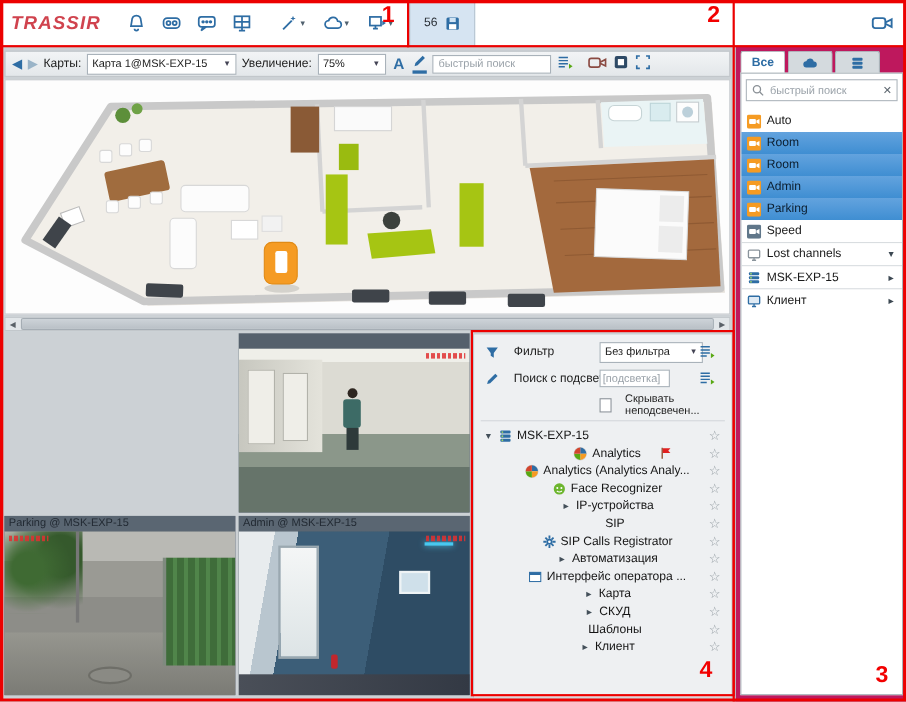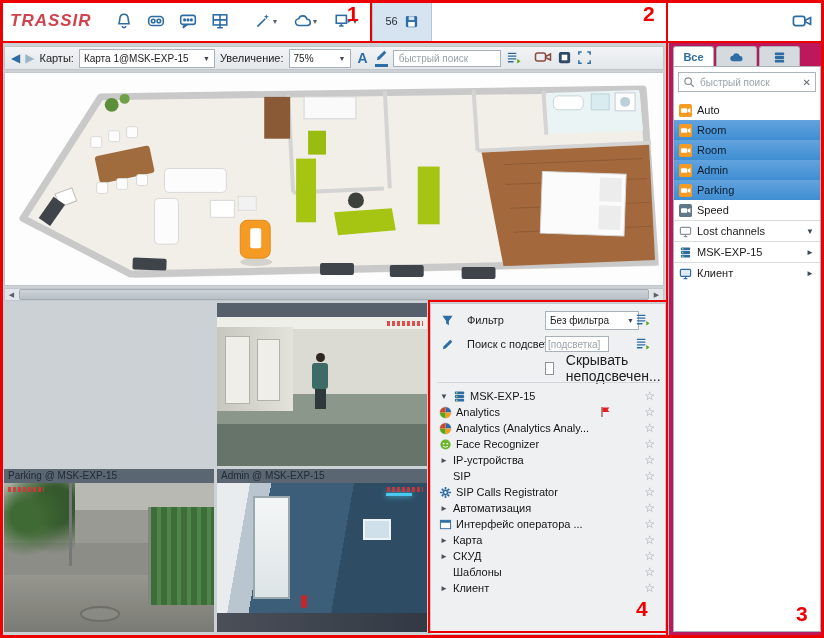--- a/index.html
+++ b/index.html
@@ -93,21 +93,21 @@
   .p-list{position:absolute;left:204px;top:2px;}
   .chk{width:11px;height:11px;border:1px solid #8b9299;background:#fff;display:inline-block;}
   .p-div{position:absolute;left:6px;right:6px;top:78px;border-top:1px solid #d4d8db;}
   .hl-input{width:58px;height:14px;border:1px solid #a9b2ba;font-size:10px;padding:0 2px;color:#333;}
   .hl-input::placeholder{color:#9aa2a9;}
 
   .tree{position:absolute;left:0;right:0;top:84px;}
   .tree-row{position:relative;height:16px;display:flex;align-items:center;gap:4px;padding-left:8px;color:#151515;}
   .tree-row .caret{width:10px;font-size:8px;color:#44505a;text-align:center;}
   .tree-row .spacer{width:10px;}
-  .tree-child{}
+  .tree-child{justify-content:center;}
   .star{position:absolute;right:10px;color:#98a0a6;font-size:12px;line-height:1;}
   .flag{position:absolute;right:54px;}
 
   
   .sidebar{position:absolute;left:668px;top:42px;width:156px;height:596px;background:#be185d;border-left:1px solid #c0c4c8;box-sizing:border-box;}
   .side-tabs{position:absolute;left:4px;top:4px;display:flex;gap:2px;}
   .side-tab{width:41px;height:21px;background:#d4dade;border:1px solid #a9b2b8;border-bottom:none;
             border-radius:3px 3px 0 0;display:flex;align-items:center;justify-content:center;color:#2e6da4;box-sizing:border-box;}
   .side-tab.active{background:#fff;font-weight:bold;}
   .side-panel{position:absolute;left:4px;top:24px;width:148px;height:566px;background:#fff;border:1px solid #a9b2b8;box-sizing:border-box;}
@@ -395,21 +395,21 @@
         <button class="p-list">
           <svg width="15" height="15" viewBox="0 0 16 16">
               <path d="M2 3.5h9M2 6.5h9M2 9.5h9M2 12.5h6" stroke="#2e6da4" stroke-width="1.4"></path>
               <path d="M12 9.5l3.5 2.5-3.5 2.5z" fill="#58a813"></path>
             </svg>
         </button>
       </div>
 
       <div class="p-row" style="top:54px">
         <span class="chk" style="margin-left:114px"></span>
-        <span class="p-lab" style="font-size:14px">Скрывать неподсвечен...</span>
+        <span class="p-lab" style="font-size:10px">Скрывать неподсвечен...</span>
       </div>
 
       <div class="p-div"></div>
 
       <div class="tree">
         <div class="tree-row">
           <span class="caret">▼</span>
           <svg width="13" height="13" viewBox="0 0 14 14">
               <g fill="#2e6da4">
                 <rect x="2" y="1.5" width="10" height="3" rx="1"></rect>

